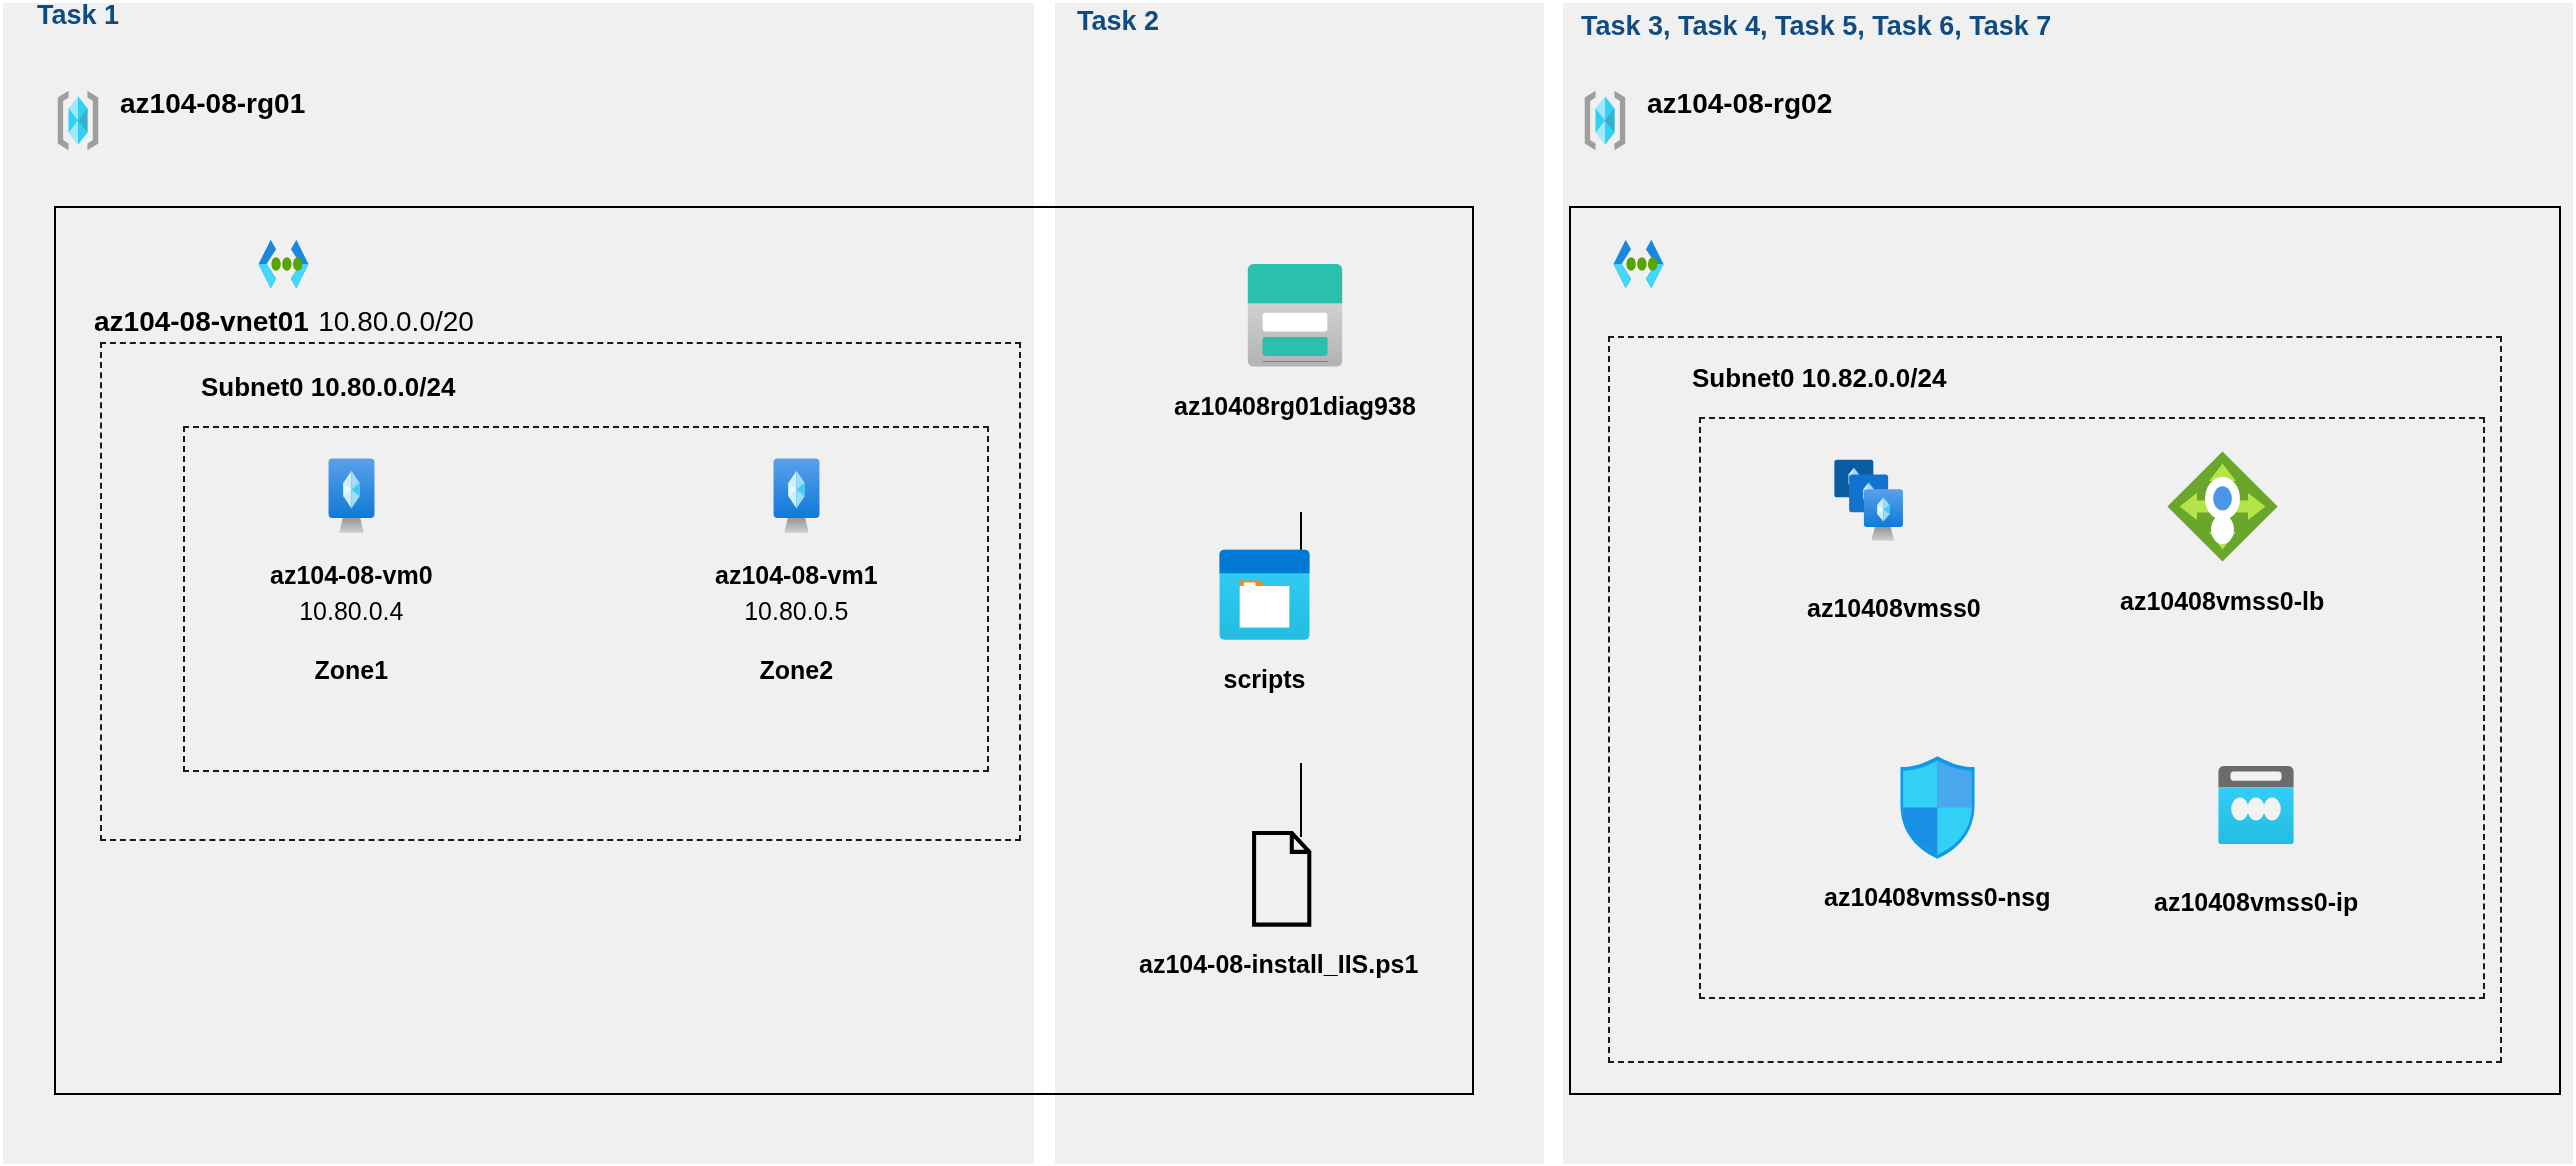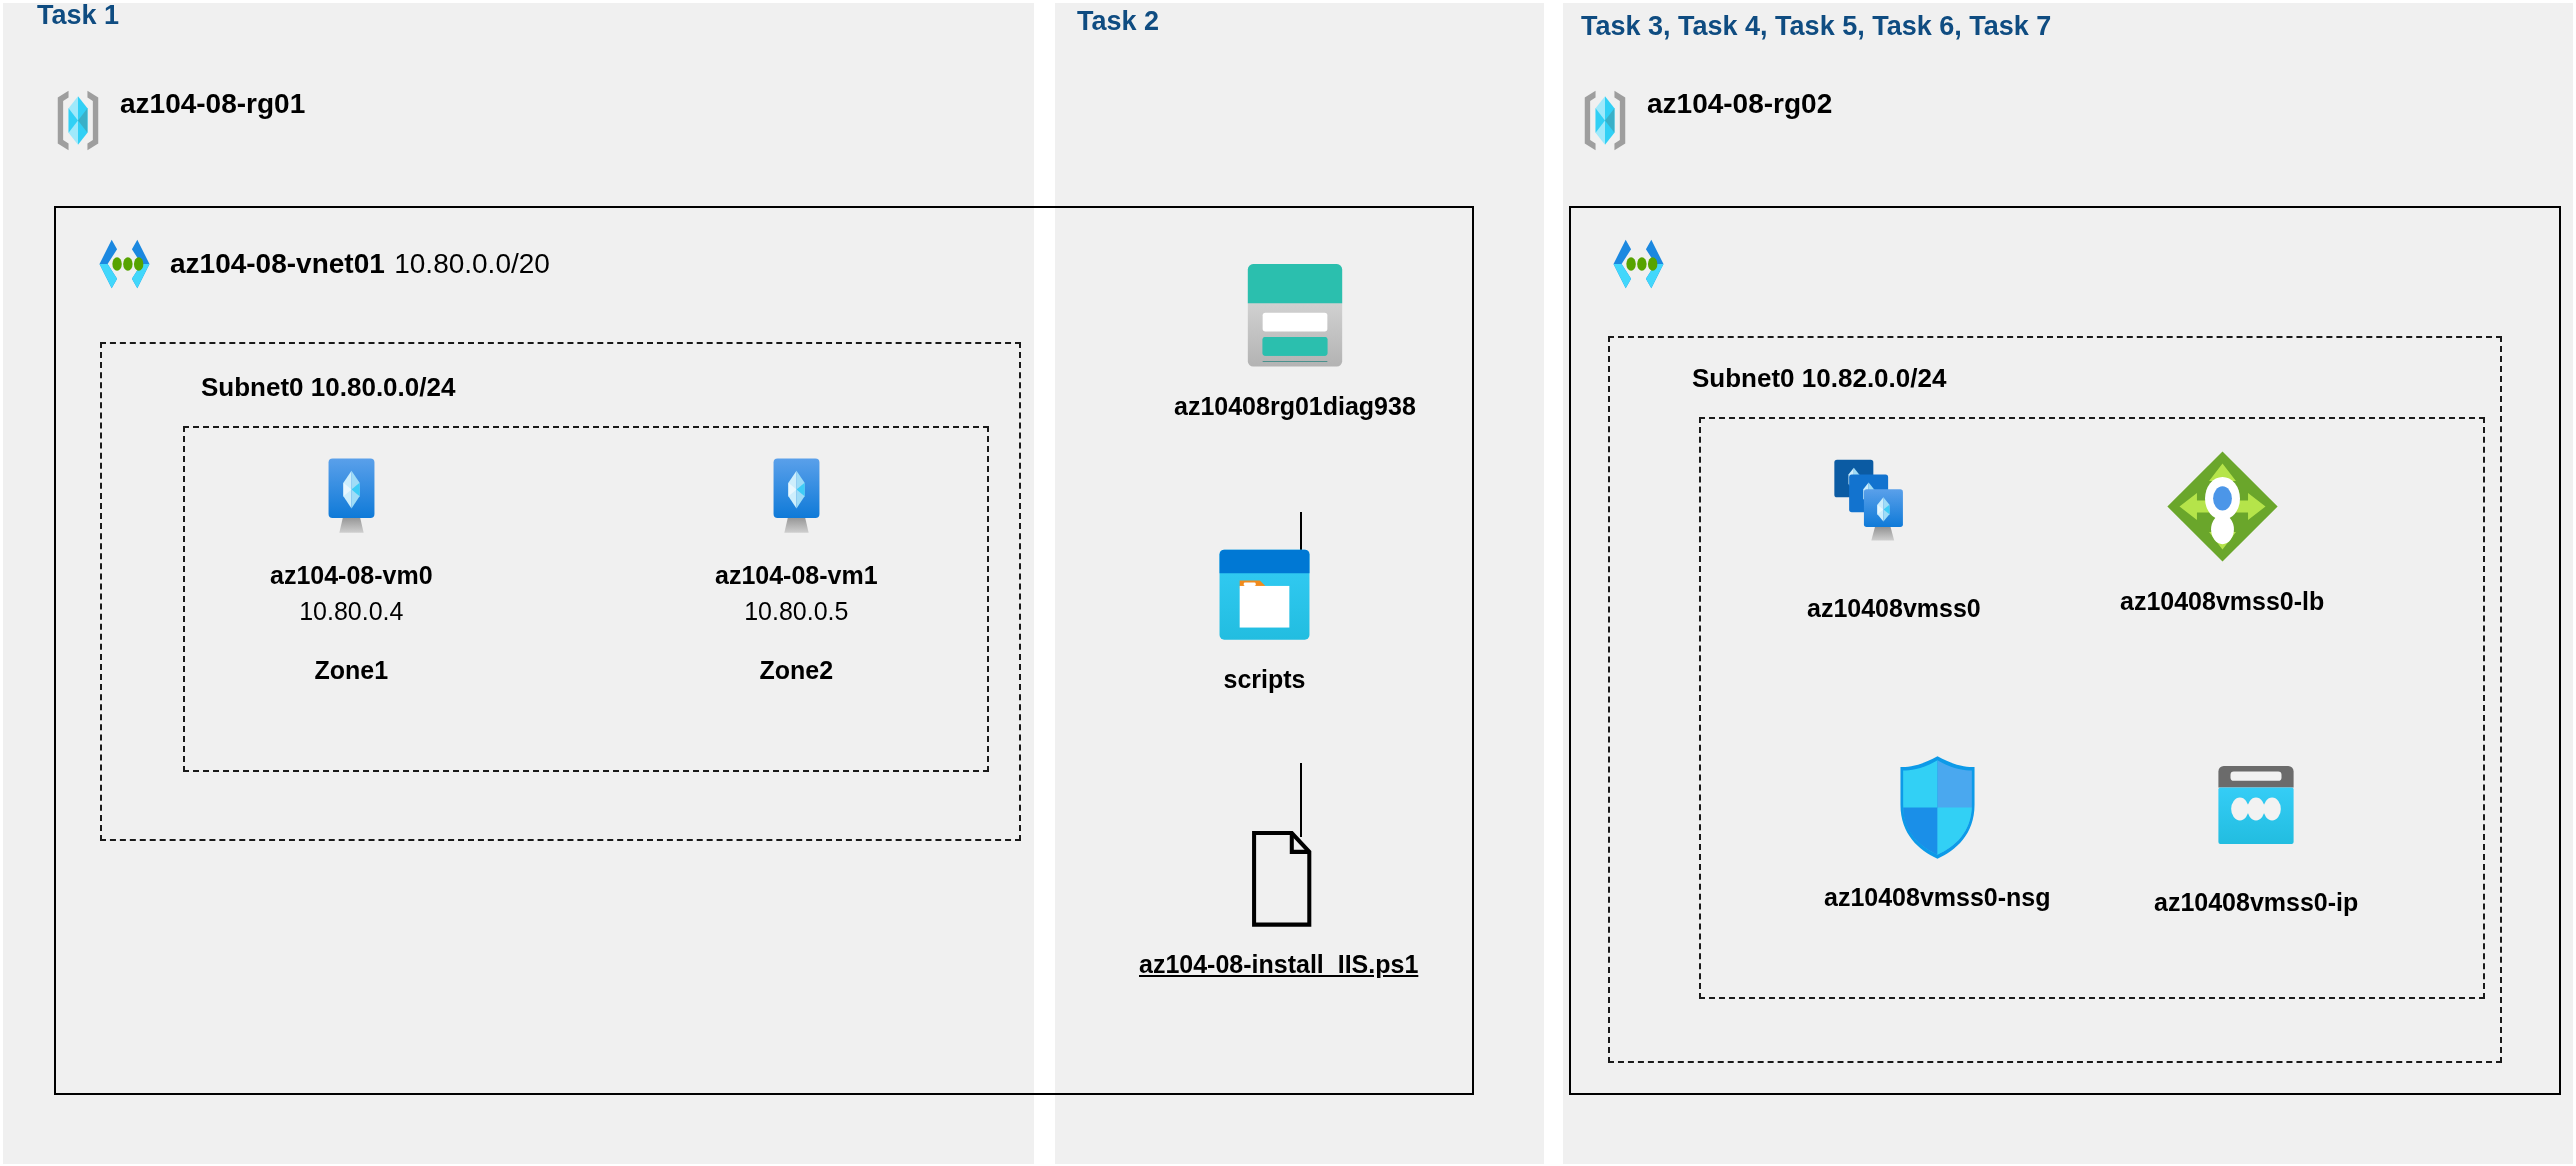--- a/index.html
+++ b/index.html
@@ -22,21 +22,21 @@
   .rg-1{left:51px;  top:88px;}
   .rg-2{left:1578px;top:88px;}
   .rg-label{font-size:28px;font-weight:bold;color:#000;white-space:nowrap;}
 
   
   .vnet-box{position:absolute;border:2.7px solid #000;background:transparent;}
   .vnet-box-1{left:54px;  top:206px; width:1416px; height:885px;}
   .vnet-box-2{left:1569px;top:206px; width:988px; height:885px;}
 
   .vnet-head{position:absolute;display:flex;align-items:center;gap:15px;}
-  .vnet-head-1{left:94px; top:237px;}
+  .vnet-head-1{left:94px; top:237px;flex-direction:column;}
   .vnet-head-2{left:1608px;top:237px;}
   .vnet-name{font-size:28px;font-weight:bold;color:#000;white-space:nowrap;}
   .vnet-cidr{font-size:28px;font-weight:normal;color:#000;white-space:nowrap;margin-left:9.4px;}
 
   
   .dashed{position:absolute;border:2.7px dashed #1a1a1a;background:transparent;}
   .subnet-1{left:100px; top:342px; width:917px; height:495px;}
   .inner-1 {left:183px; top:426px; width:802px; height:342px;}
   .subnet-2{left:1608px;top:336px; width:890px; height:723px;}
   .inner-2 {left:1699px;top:417px; width:782px; height:578px;}
@@ -50,21 +50,21 @@
   
   .node{position:absolute;display:flex;flex-direction:column;align-items:center;}
   .node .nm{font-size:25px;font-weight:bold;color:#000;white-space:nowrap;margin-top:20px;text-align:right;}
   .node .ip{font-size:25px;font-weight:normal;color:#000;white-space:nowrap;margin-top:6.7px;text-align:center;}
   .node .zn{font-size:25px;font-weight:bold;color:#000;white-space:nowrap;margin-top:30px;text-align:center;}
 
   .n-vm0{left:270px;  top:453px;}
   .n-vm1{left:715px; top:453px;}
   .n-stor{left:1174px;top:260px;}
   .n-blob{left:1214px;top:547px;}
-  .n-file{left:1139px;top:829px;text-decoration:underline;}
+  .n-file{left:1139px;top:829px;}
   .n-vmss{left:1807px;top:453px;}
   .n-lb{left:2120px; top:446px;}
   .n-nsg{left:1824px;top:752px;}
   .n-ip{left:2154px; top:762px;gap:12px;}
 
   .conn{position:absolute;width:2px;background:#000;}
   .conn-1{left:1300px;top:512px;height:81px;}
   .conn-2{left:1300px;top:763px;height:74px;}
 
   svg{display:block;}

